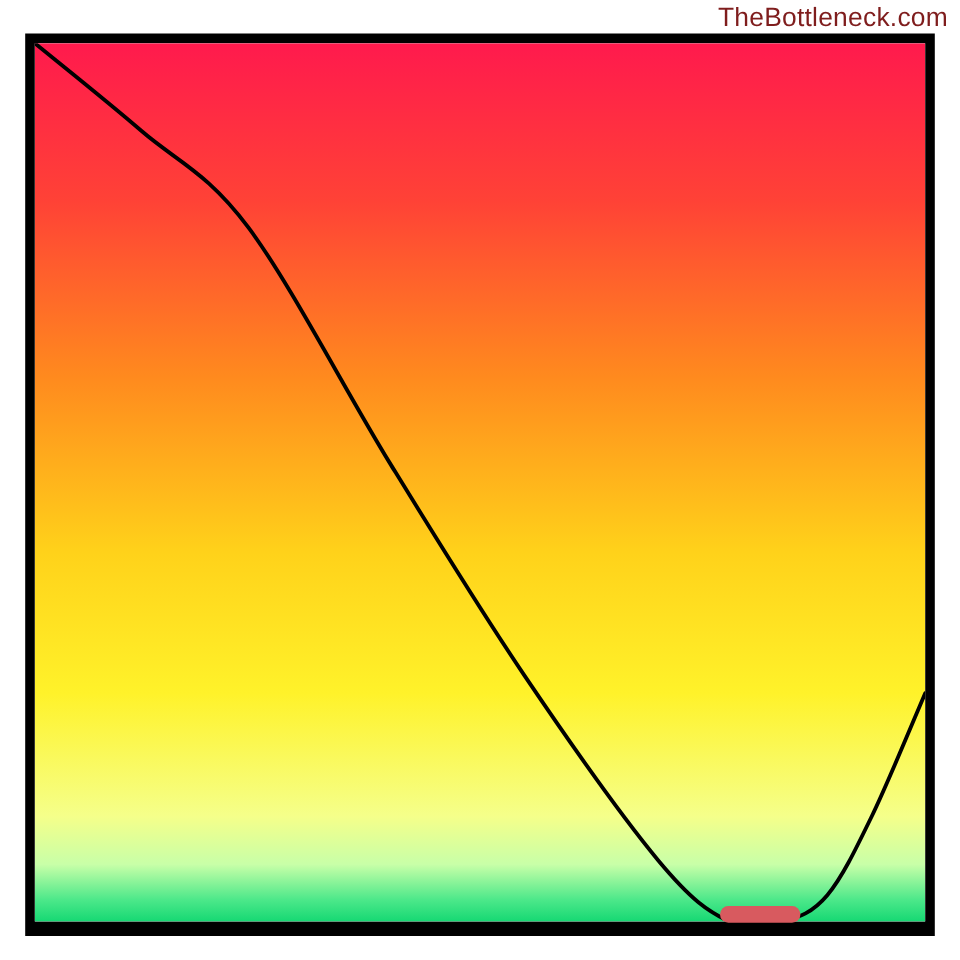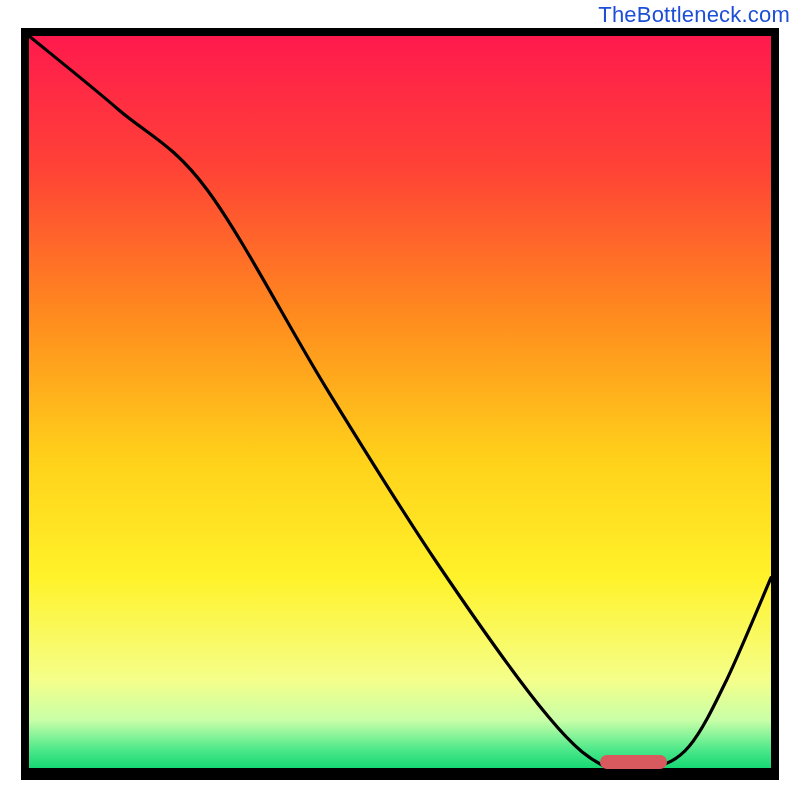--- a/index.html
+++ b/index.html
@@ -15,21 +15,21 @@
     position: relative;
     width: 800px;
     height: 800px;
   }
   .attribution {
     position: absolute;
     top: 2px;
     right: 10px;
     font-size: 22px;
     letter-spacing: 0.2px;
-    color: #1d4ed8;
+    color: #7f1d1d;
     font-weight: 400;
   }
   .plot-border {
     position: absolute;
     left: 21px;
     top: 28px;
     width: 758px;
     height: 752px;
     border-left: 8px solid #000;
     border-right: 8px solid #000;

